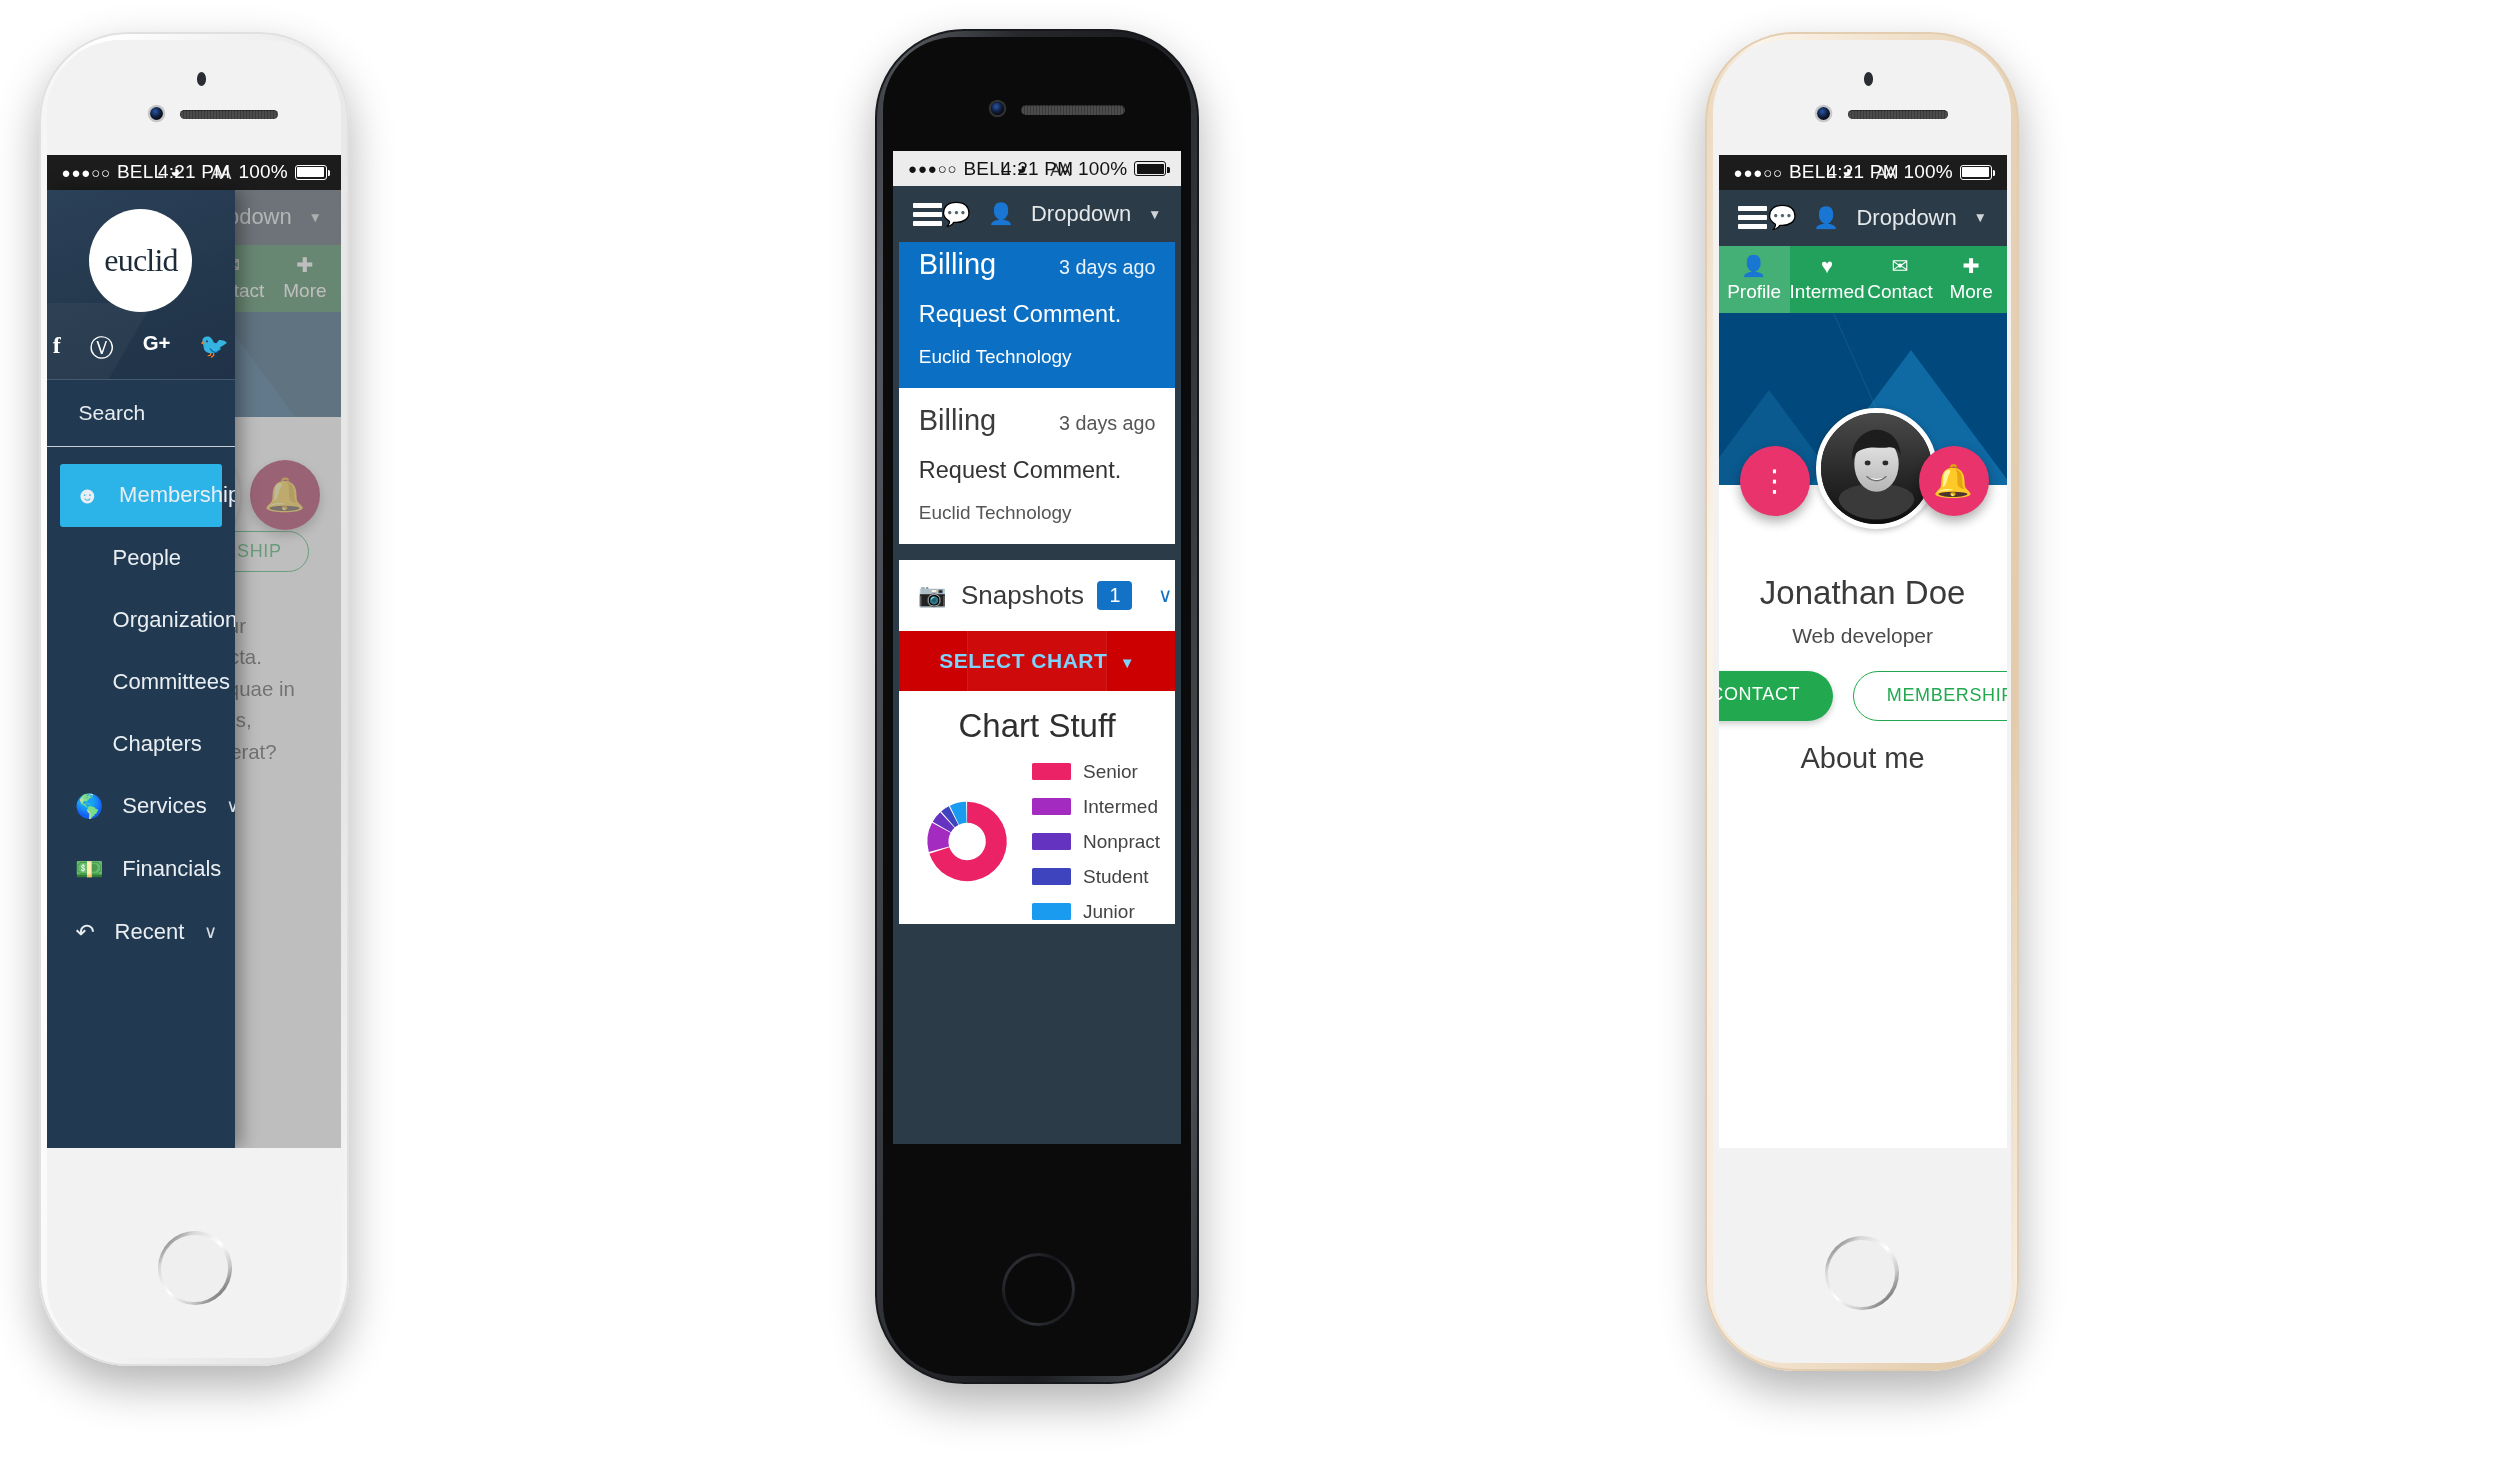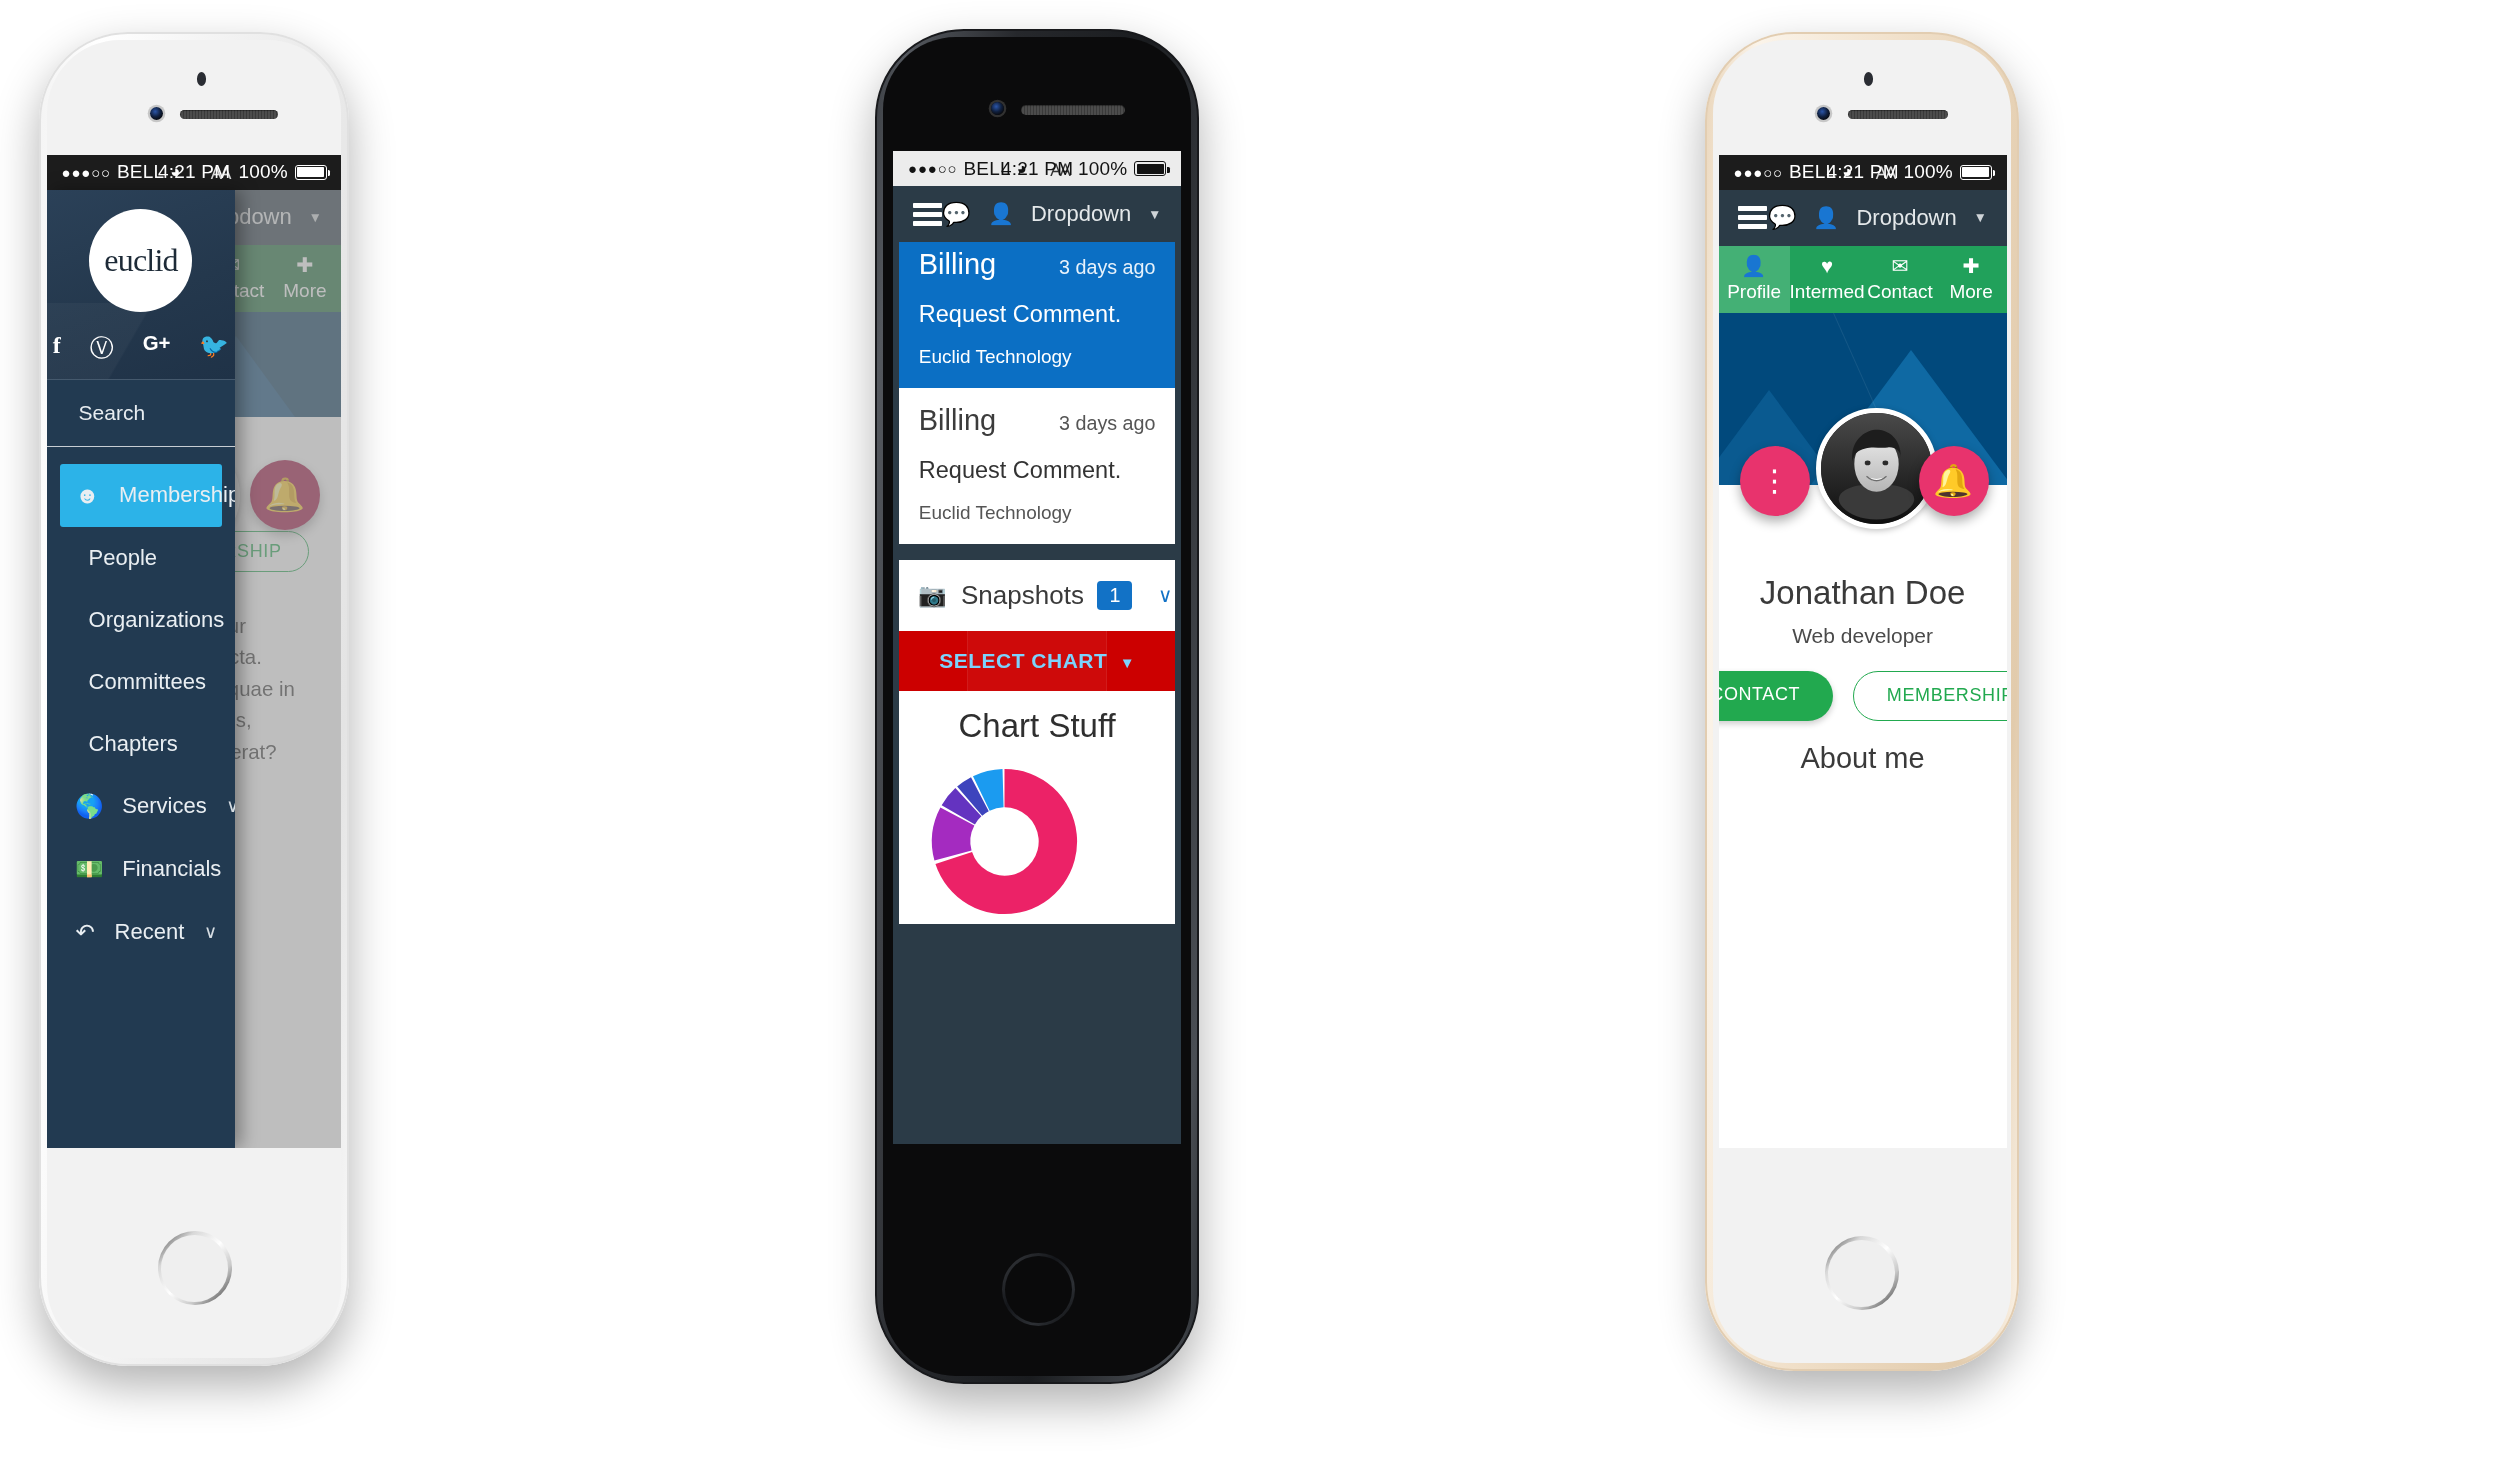--- a/index.html
+++ b/index.html
@@ -167,21 +167,21 @@
   .sb-item {
     display:flex; align-items:center; gap:19.7px; padding: 18px 23px 18px 29px;
     color:#e9eef2; font-size:22px;
   }
   .sb-item .mi { width:27px; text-align:center; font-size:23px;}
   .sb-item .chev { margin-left:auto; font-size:18px; opacity:.9;}
   .sb-item.active {
     background:#2cb3e8; margin: 0 13.6px; border-radius:3px;
     padding-left: 15px;
   }
-  .sb-item.sub { padding-left: 42px; }
+  .sb-item.sub { padding-left: 66px; }
 
   .dim-overlay {
     position:absolute; inset:0; background: rgba(150,150,150,.62); z-index:30;
   }
 
   
   .behind-name { font-size:30px; color:#2d2d2d; }
   .pill-outline {
     display:inline-block; border:1.5px solid #22a94f; color:#22a94f;
     border-radius:30px; padding:9px 26px; font-size:18px; letter-spacing:0.6px;
@@ -466,20 +466,42 @@
 
                   <path d="M-42.46,11.56 A44,44 0 0 1 -38.86,-20.65 L-18.27,-9.71 A20.7,20.7 0 0 0 -19.97,5.44 Z" fill="#a42bc0"></path>
 
                   <path d="M-38.1,-22.0 A44,44 0 0 1 -29.8,-32.4 L-14.02,-15.24 A20.7,20.7 0 0 0 -17.92,-10.35 Z" fill="#6433c0"></path>
 
                   <path d="M-28.7,-33.3 A44,44 0 0 1 -20.3,-39.0 L-9.55,-18.35 A20.7,20.7 0 0 0 -13.5,-15.67 Z" fill="#3d44bd"></path>
 
                   <path d="M-19.1,-39.6 A44,44 0 0 1 -1.2,-44 L-0.56,-20.7 A20.7,20.7 0 0 0 -8.99,-18.63 Z" fill="#1b9bf0"></path>
                 </g>
               </svg>
+              <div class="legend">
+                <div class="legend-row">
+                  <span class="swatch" style="background:#ec2267"></span>
+                  <span>Senior</span>
+                </div>
+                <div class="legend-row">
+                  <span class="swatch" style="background:#a42bc0"></span>
+                  <span>Intermed</span>
+                </div>
+                <div class="legend-row">
+                  <span class="swatch" style="background:#6433c0"></span>
+                  <span>Nonpract</span>
+                </div>
+                <div class="legend-row">
+                  <span class="swatch" style="background:#3d44bd"></span>
+                  <span>Student</span>
+                </div>
+                <div class="legend-row">
+                  <span class="swatch" style="background:#1b9bf0"></span>
+                  <span>Junior</span>
+                </div>
+              </div>
             </div>
           </div>
         </div>
 
       </div>
 
       <div class="home-ring-dark" style="left:119px; bottom:50px; width:73px; height:73px;">
           <i></i>
         </div>
     </div>

